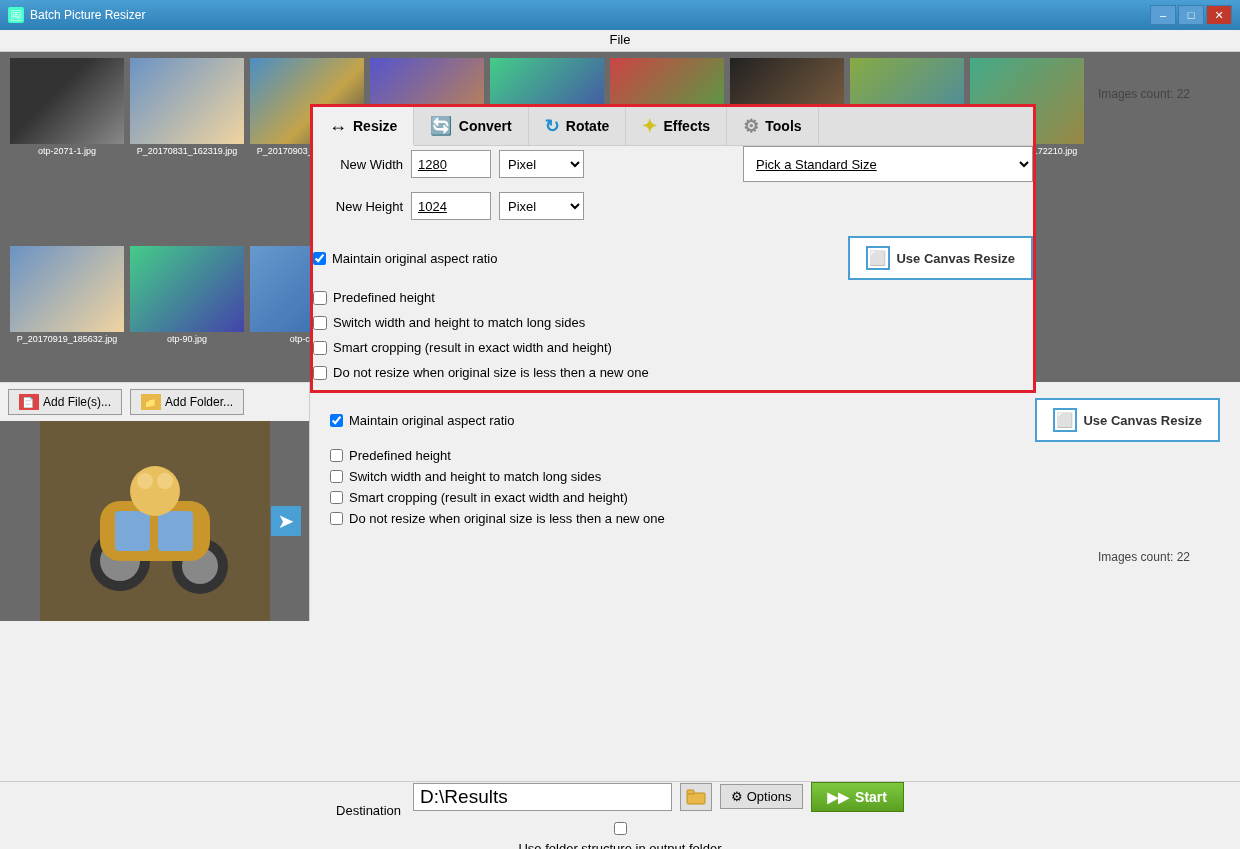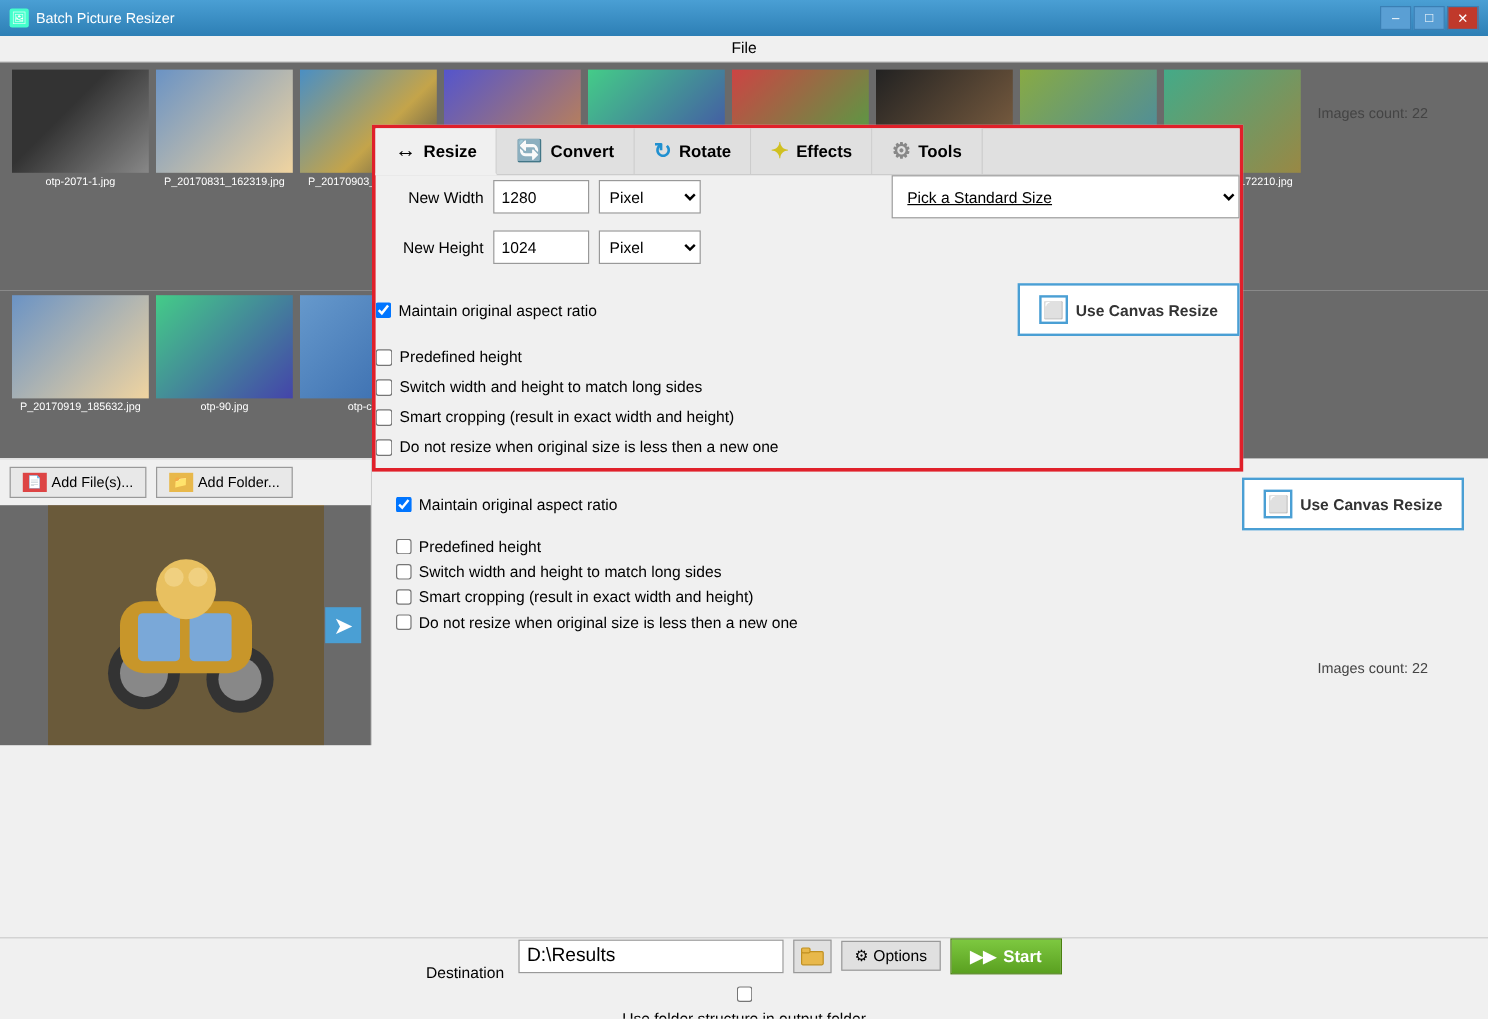--- a/index.html
+++ b/index.html
@@ -241,20 +241,21 @@
       font-size: 13px;
       text-align: right;
     }
     .dim-input {
       width: 80px;
       height: 28px;
       border: 1px solid #999;
       padding: 0 6px;
       font-size: 13px;
       background: white;
+      text-decoration: underline;
     }
     .dim-select {
       width: 85px;
       height: 28px;
       border: 1px solid #999;
       font-size: 13px;
       background: white;
       padding: 0 4px;
     }
     .standard-size-select {
@@ -625,21 +626,21 @@
         <span class="checkbox-label">Do not resize when original size is less then a new one</span>
       </div>
     </div>
   </div>
 
   <div style="position:absolute; right:50px; top:498px; font-size:12px; color:#444;">Images count: 22</div>
 
   <div class="bottom-bar" style="position:absolute; bottom:0; left:0; right:0; height:68px; background:#f0f0f0; border-top:1px solid #ccc; display:flex; flex-direction:column; justify-content:center; padding:4px 10px; gap:4px;">
     <div style="display:flex; align-items:center; gap:8px;">
       <span class="dest-label">Destination</span>
-      <input class="dest-input" type="text" value="D:\Results" style="flex: 1 1 0%; height: 28px; border: 1px solid rgb(153, 153, 153); padding: 0px 6px; font-size: 16px;">
+      <input class="dest-input" type="text" value="D:\Results" style="flex: 1 1 0%; height: 28px; border: 1px solid rgb(153, 153, 153); padding: 0px 6px; font-size: 19px;">
       <div class="browse-btn">
         <svg width="20" height="16" viewBox="0 0 20 16">
           <rect x="1" y="4" width="18" height="11" rx="1" fill="#e8b84b" stroke="#c09020" stroke-width="1"></rect>
           <rect x="1" y="1" width="7" height="4" rx="1" fill="#e8b84b" stroke="#c09020" stroke-width="1"></rect>
         </svg>
       </div>
       <div class="options-btn">
         <span>⚙</span>
         <span>Options</span>
       </div>

